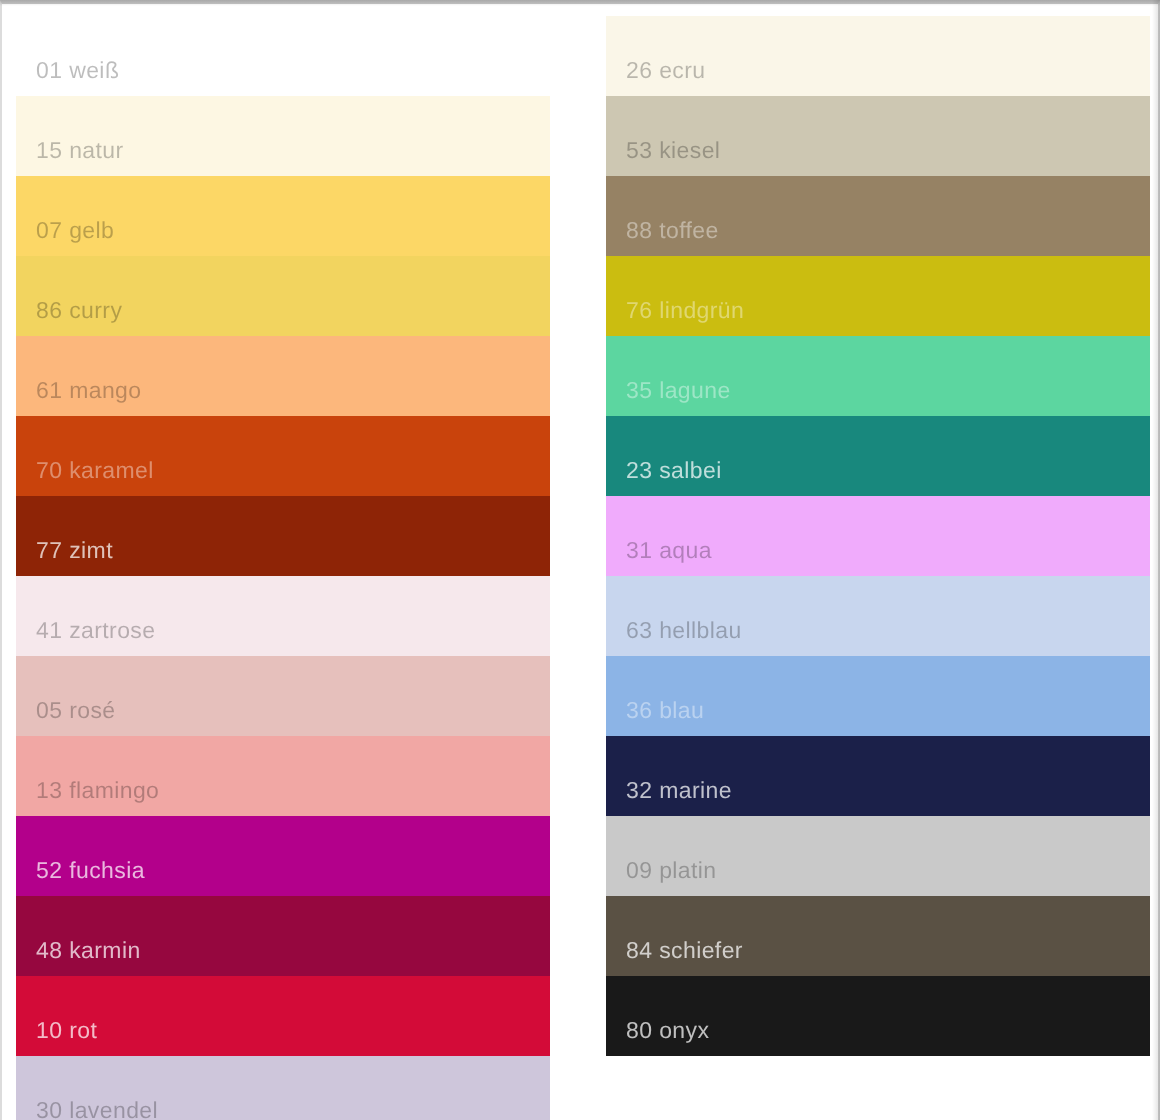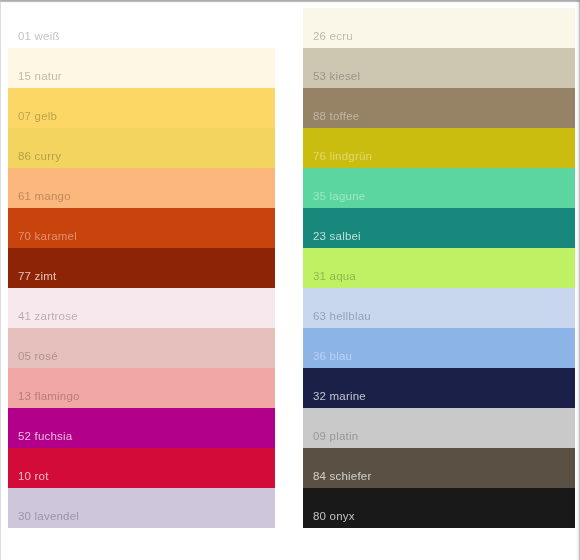--- a/index.html
+++ b/index.html
@@ -118,20 +118,23 @@
       </div>
       <div class="swatch" style="background: rgb(230, 192, 188);">
         <span class="swatch-label label-faint">05 rosé</span>
       </div>
       <div class="swatch" style="background: rgb(241, 167, 164);">
         <span class="swatch-label label-faint">13 flamingo</span>
       </div>
       <div class="swatch" style="background: rgb(179, 0, 139);">
         <span class="swatch-label label-light">52 fuchsia</span>
       </div>
+      <div class="swatch" style="background: rgb(150, 7, 63);">
+        <span class="swatch-label label-light">48 karmin</span>
+      </div>
       <div class="swatch" style="background: rgb(211, 11, 56);">
         <span class="swatch-label label-light">10 rot</span>
       </div>
       <div class="swatch" style="background: rgb(206, 198, 219);">
         <span class="swatch-label label-faint">30 lavendel</span>
       </div>
     </div>
 
   <div class="palette-column" id="column-right">
       <div class="swatch" style="background: rgb(250, 246, 232);">
@@ -145,21 +148,21 @@
       </div>
       <div class="swatch" style="background: rgb(203, 189, 16); text-decoration: underline;">
         <span class="swatch-label label-dim">76 lindgrün</span>
       </div>
       <div class="swatch" style="background: rgb(92, 214, 160);">
         <span class="swatch-label label-dim">35 lagune</span>
       </div>
       <div class="swatch" style="background: rgb(24, 136, 125);">
         <span class="swatch-label label-light">23 salbei</span>
       </div>
-      <div class="swatch" style="background: #bef264; padding-left: 40px;">
+      <div class="swatch" style="background: #f0abfc; padding-left: 40px;">
         <span class="swatch-label label-faint">31 aqua</span>
       </div>
       <div class="swatch" style="background: rgb(200, 214, 238);">
         <span class="swatch-label label-faint">63 hellblau</span>
       </div>
       <div class="swatch" style="background: rgb(140, 180, 230);">
         <span class="swatch-label label-dim">36 blau</span>
       </div>
       <div class="swatch" style="background: rgb(27, 32, 73);">
         <span class="swatch-label label-light">32 marine</span>

